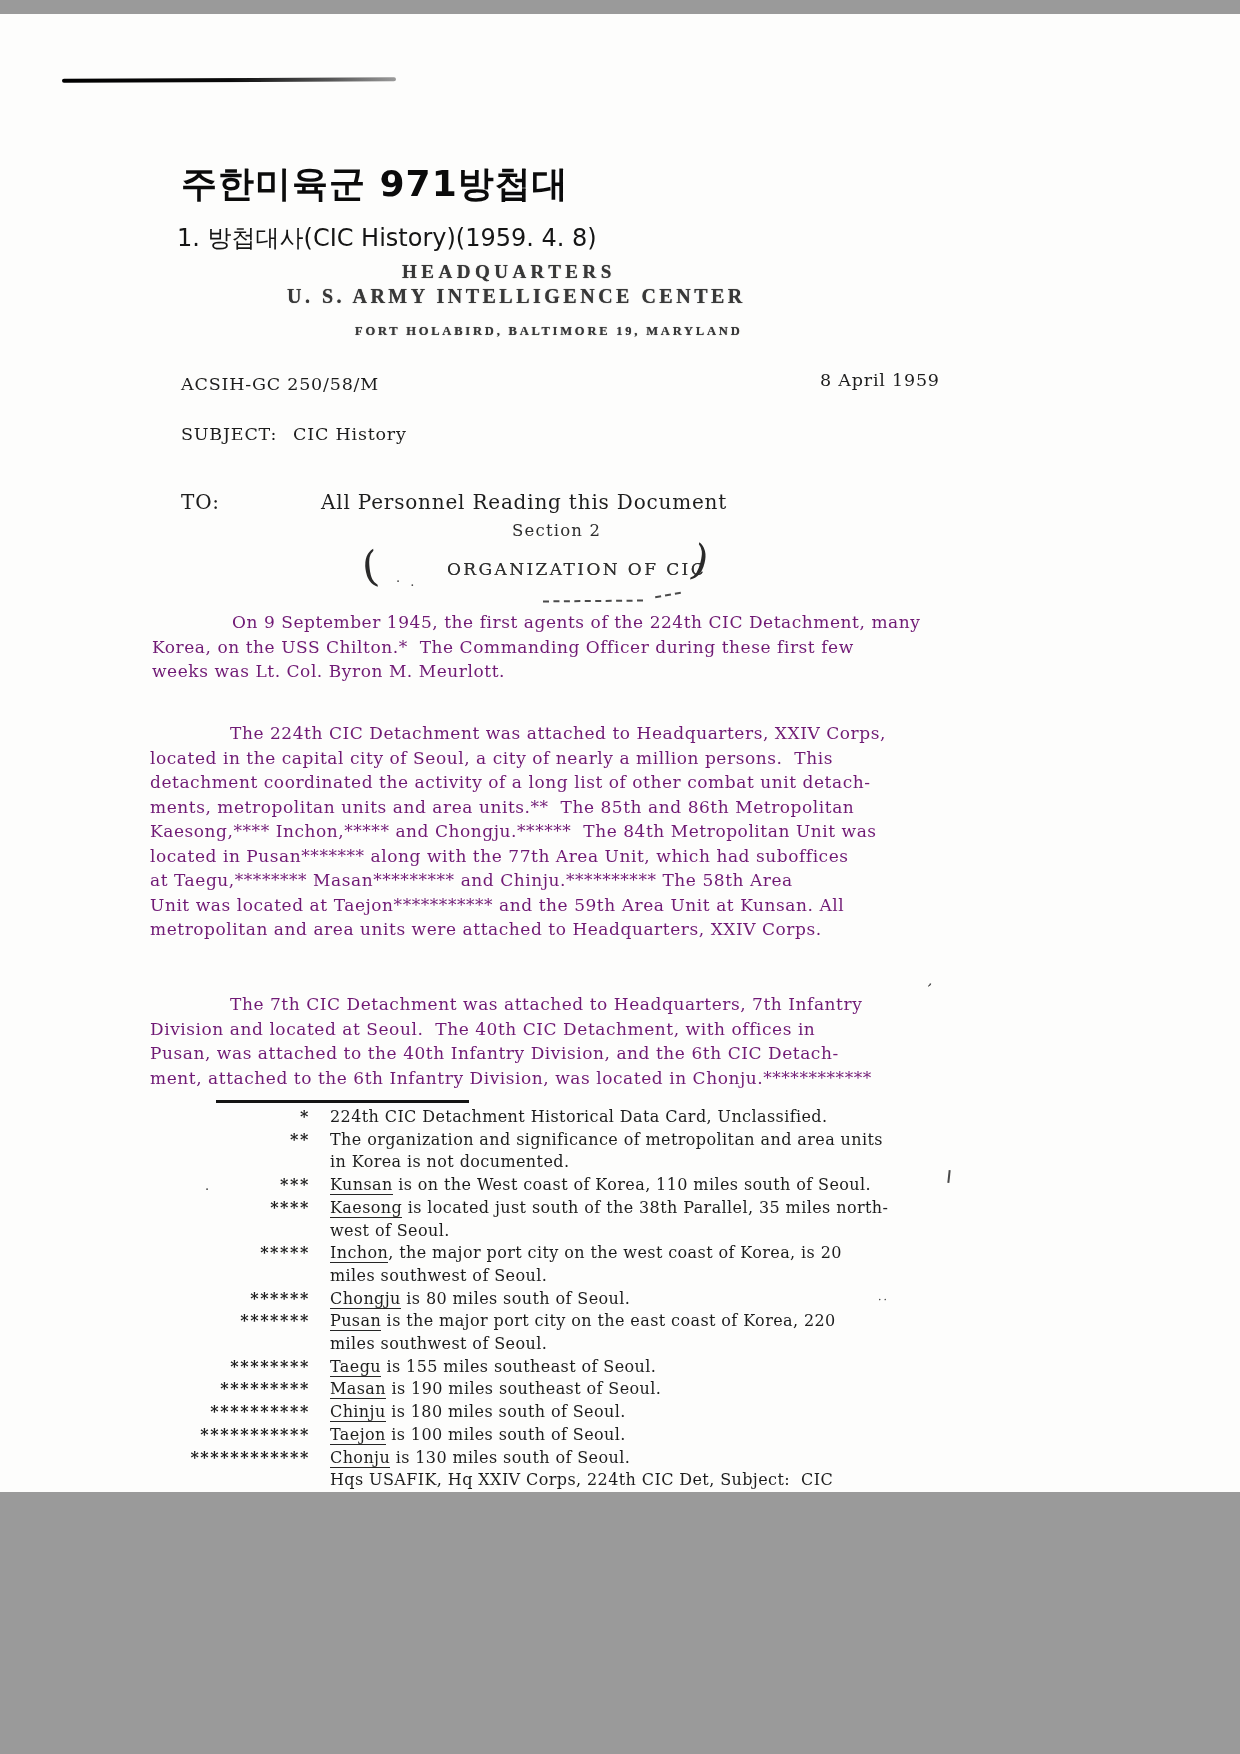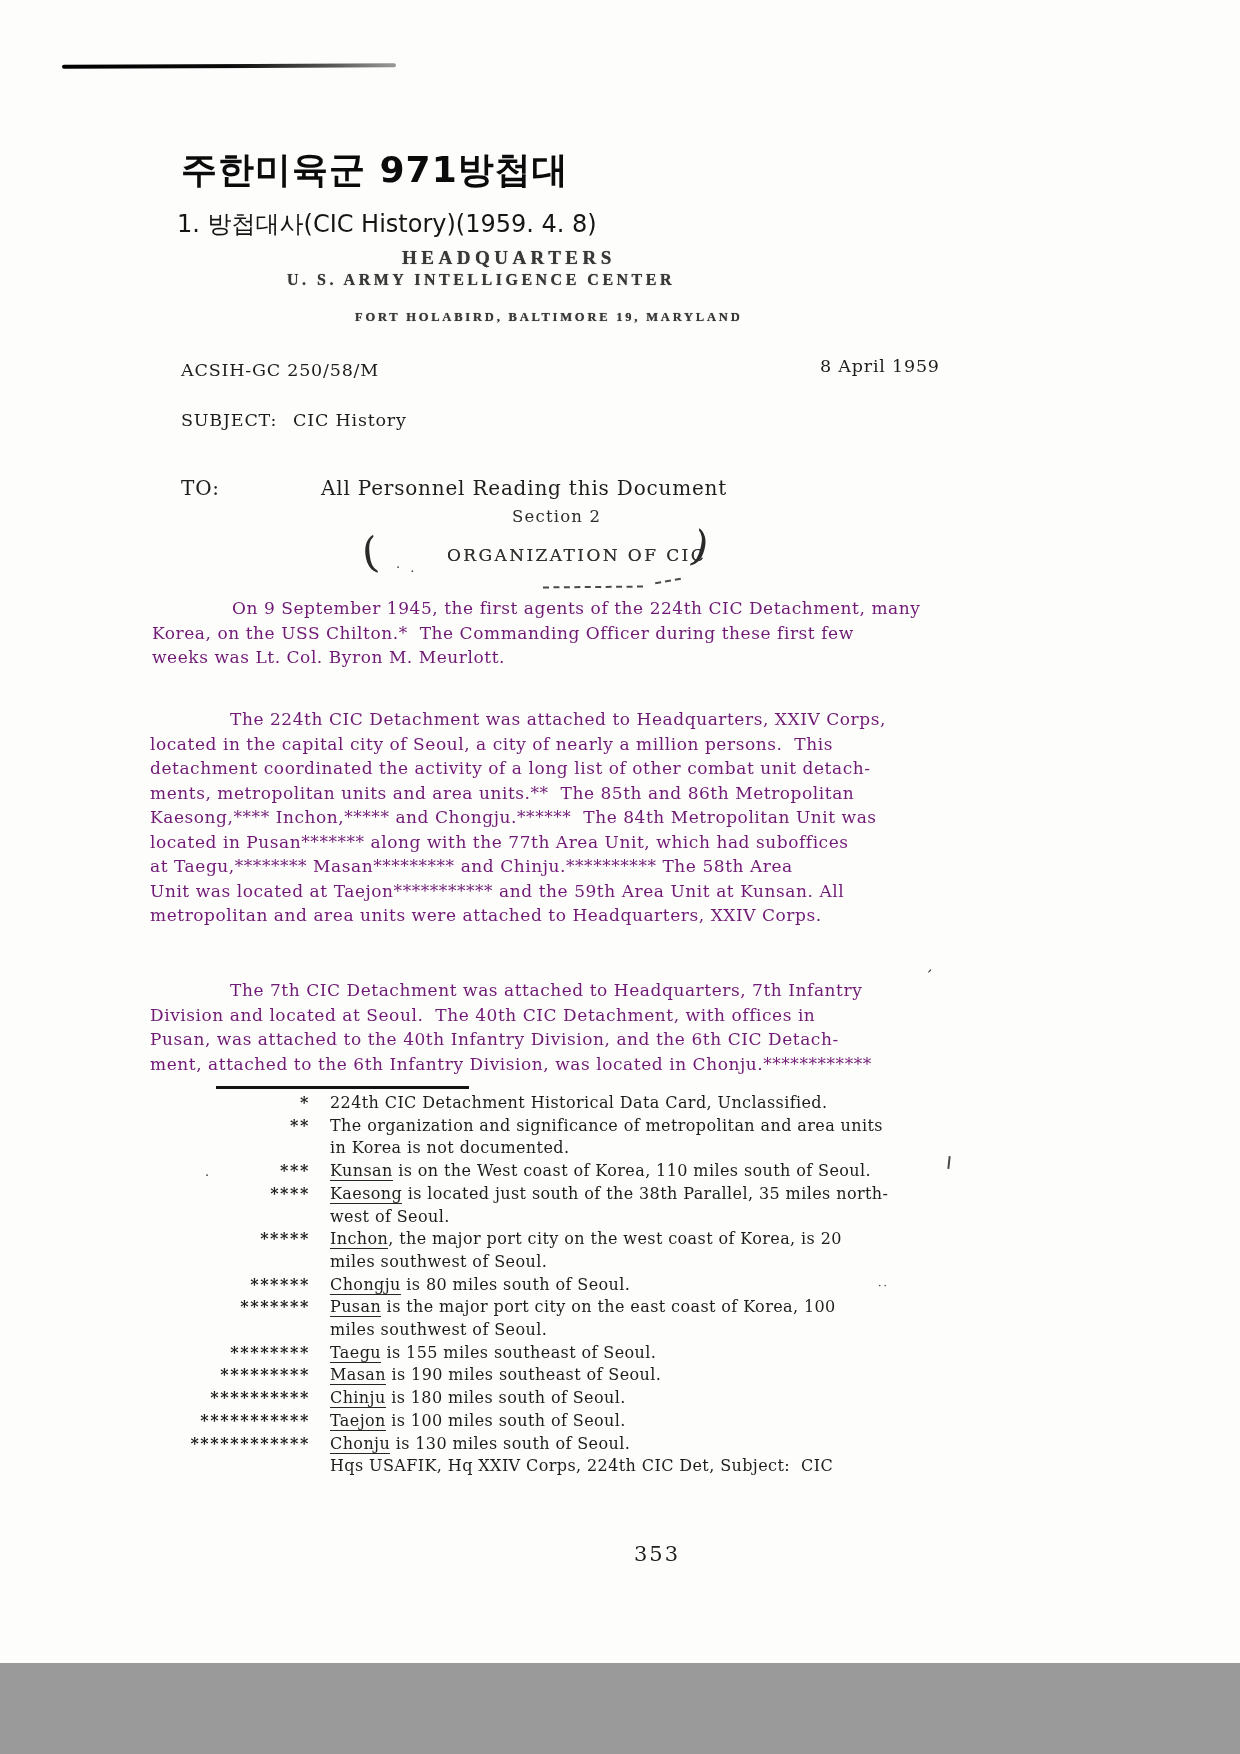--- a/index.html
+++ b/index.html
@@ -1,35 +1,35 @@
 <!DOCTYPE html>
 <html><head>
 <meta charset="utf-8">
 <style>
   html,body{margin:0;padding:0;background:#9a9a9a;}
   .page{
-    position:relative;width:1240px;height:1663px;margin:0 auto;
+    position:relative;width:1240px;height:1478px;margin:14px auto;
     background:#fdfdfc;overflow:hidden;
     font-family:"DejaVu Serif", serif;color:#1d1d1d;
   }
   
   .top-rule{position:absolute;left:62px;top:64px;width:334px;height:4px;
     background:linear-gradient(to right,#000 0%,#0a0a0a 50%,#555 80%,#9a9a9a 100%);
     border-radius:2px;transform:rotate(-0.25deg);}
   
   .kr-title{position:absolute;left:181px;top:146px;
     font-family:"DejaVu Sans", sans-serif;font-size:36px;font-weight:700;
     letter-spacing:1px;color:#0b0b0b;}
   .kr-subtitle{position:absolute;left:177px;top:208px;
     font-family:"DejaVu Sans", sans-serif;font-size:24px;font-weight:500;color:#151515;}
   
   .lh{position:absolute;font-family:"Liberation Serif", serif;font-weight:700;
     color:#383838;text-shadow:0 0 0.8px rgba(50,50,50,.85);white-space:nowrap;}
   .lh1{left:402px;top:247px;font-size:19px;letter-spacing:4.5px;}
-  .lh2{left:287px;top:271px;font-size:16px;letter-spacing:3.5px;}
+  .lh2{left:287px;top:271px;font-size:20px;letter-spacing:3.5px;}
   .lh3{left:355px;top:310px;font-size:12.5px;letter-spacing:2.8px;}
   
   .ref-number{position:absolute;left:181px;top:360px;font-size:17.5px;letter-spacing:.8px;}
   .ref-date{position:absolute;left:820px;top:356px;font-size:17.5px;letter-spacing:.8px;}
   
   .subject-row{position:absolute;left:181px;top:410px;font-size:17.5px;letter-spacing:.8px;}
   .subject-row .row-value{position:absolute;left:112px;white-space:nowrap;}
   .to-row{position:absolute;left:181px;top:476px;font-size:20px;letter-spacing:.8px;}
   .to-row .row-value{position:absolute;left:140px;white-space:nowrap;}
   .section-label{position:absolute;left:512px;top:507px;font-size:16.5px;
@@ -167,21 +167,21 @@
       </div>
       <div class="fn-row">
         <div class="fn-marker">******</div>
         <div class="fn-text">
           <div class="fn-line"><span class="fn-u">Chongju</span><span class="fn-t"> is 80 miles south of Seoul.</span></div>
         </div>
       </div>
       <div class="fn-row">
         <div class="fn-marker">*******</div>
         <div class="fn-text">
-          <div class="fn-line"><span class="fn-u">Pusan</span><span class="fn-t"> is the major port city on the east coast of Korea, 100</span></div>
+          <div class="fn-line"><span class="fn-u">Pusan</span><span class="fn-t"> is the major port city on the east coast of Korea, 220</span></div>
           <div class="fn-line"><span class="fn-t">miles southwest of Seoul.</span></div>
         </div>
       </div>
       <div class="fn-row">
         <div class="fn-marker">********</div>
         <div class="fn-text">
           <div class="fn-line"><span class="fn-u">Taegu</span><span class="fn-t"> is 155 miles southeast of Seoul.</span></div>
         </div>
       </div>
       <div class="fn-row">

